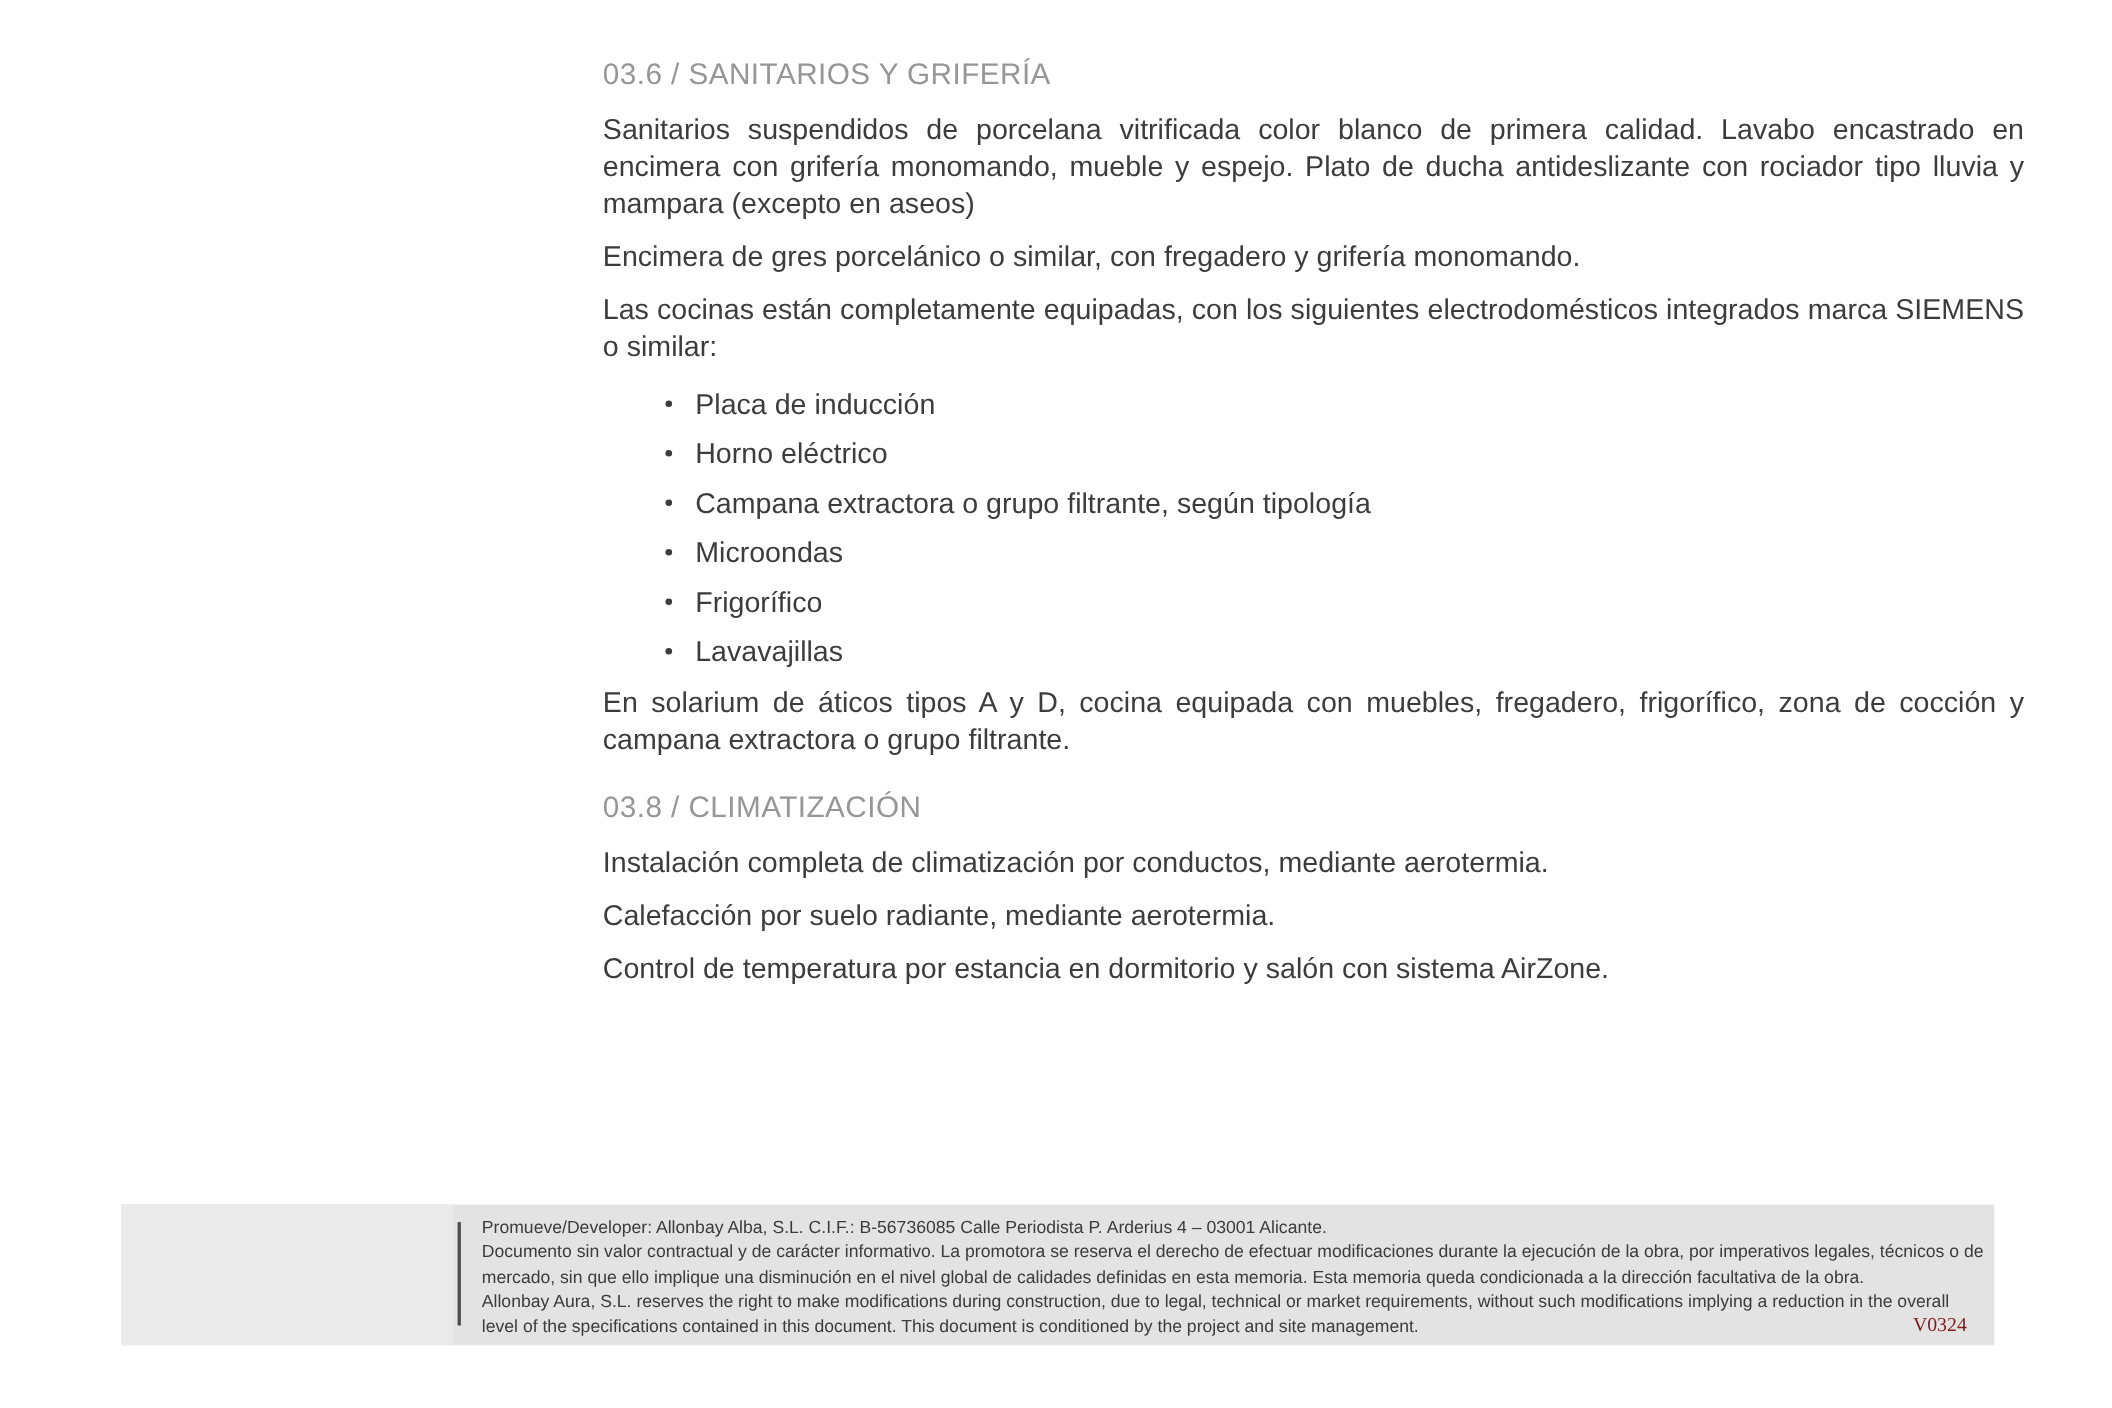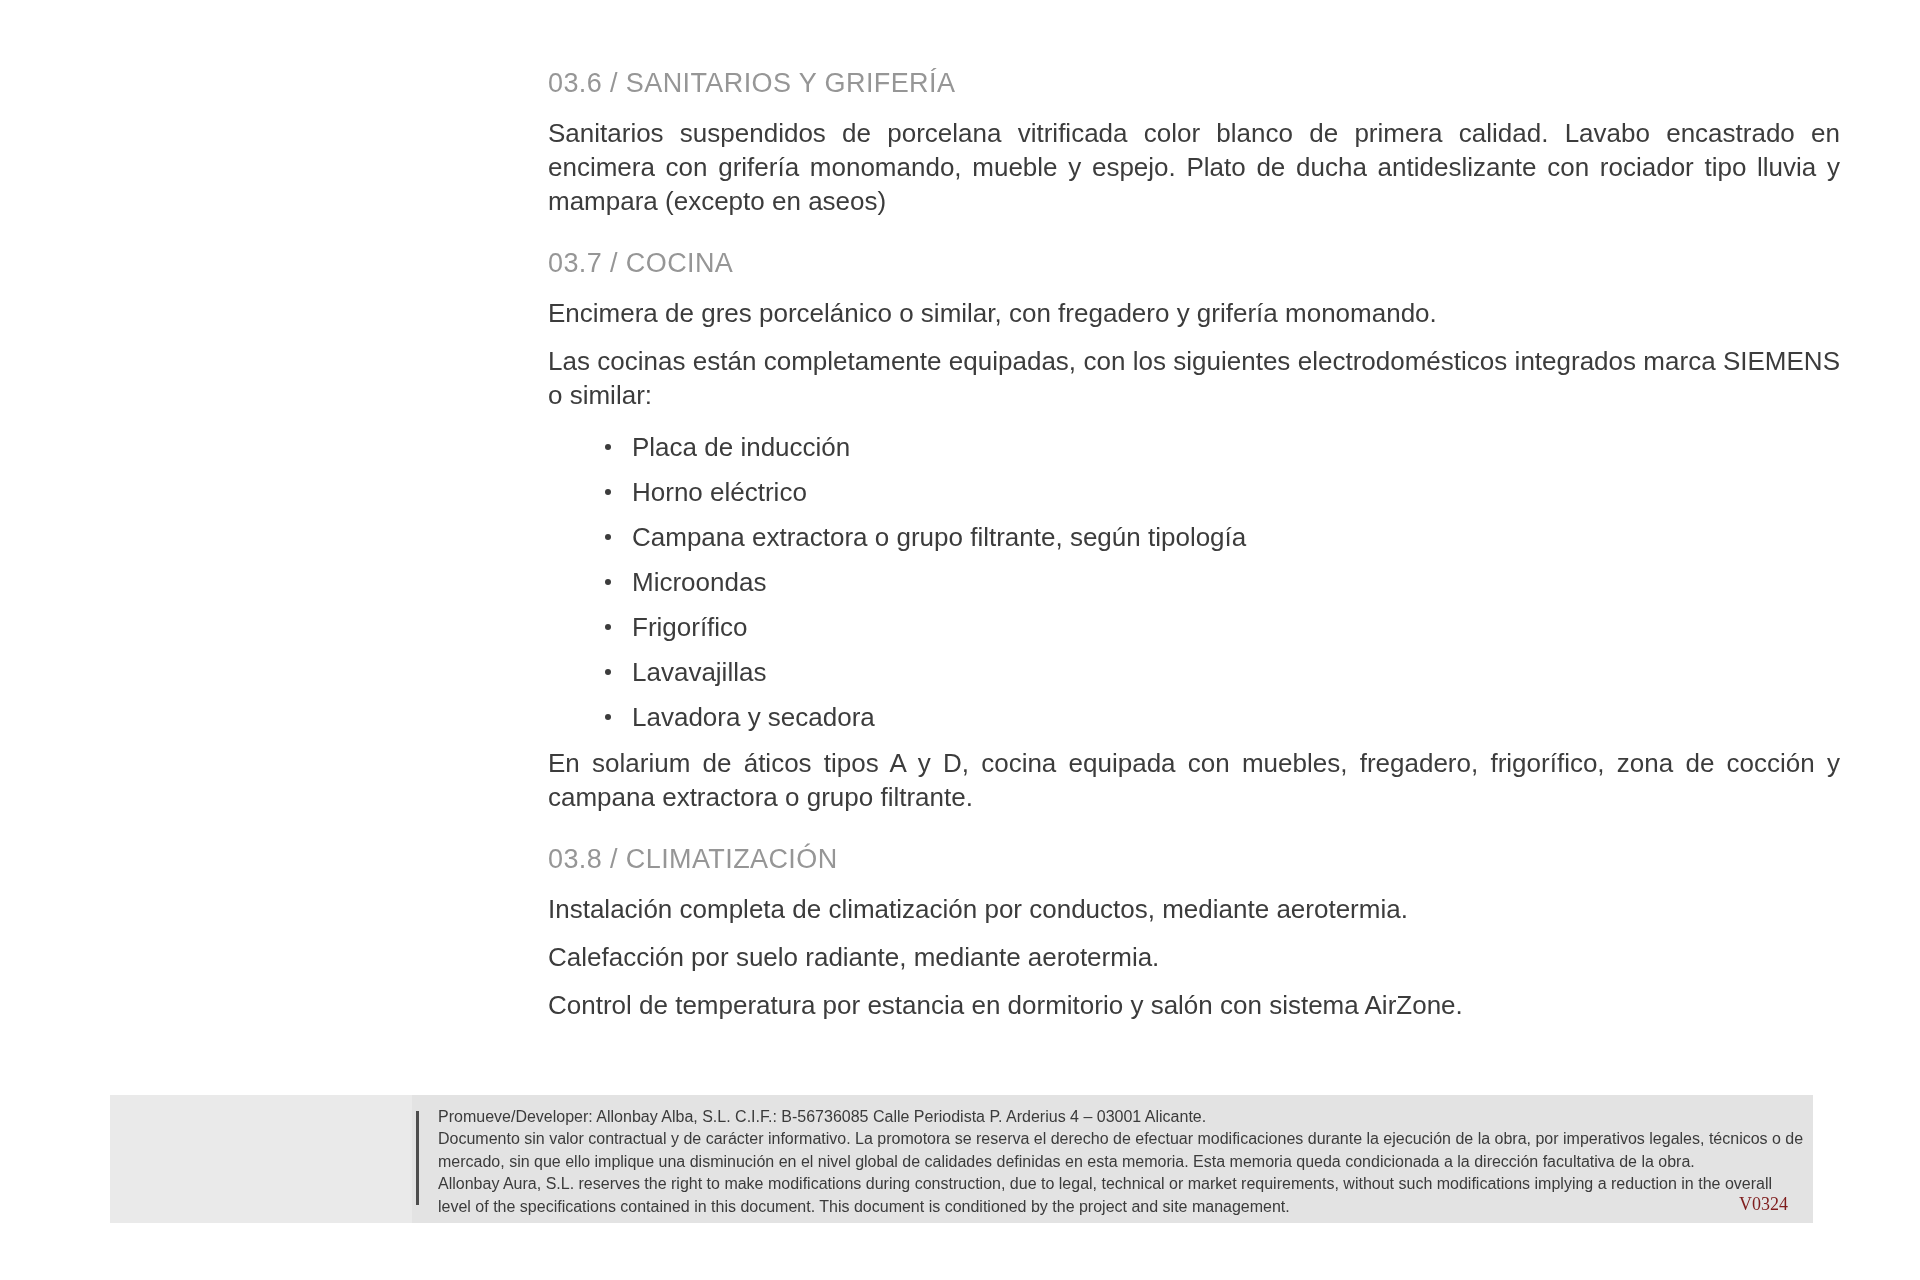--- a/index.html
+++ b/index.html
@@ -22,21 +22,21 @@
   }
   .section-heading {
     font-size:27px;
     font-weight:400;
     color:#969696;
     letter-spacing:0.4px;
     text-align:left;
     margin:28px 0 16px 0;
     line-height:34px;
   }
-  .section-heading.first { margin-top:16px; }
+  .section-heading.first { margin-top:0; }
   .content p { margin:0 0 14px 0; }
   .appliance-list {
     list-style:none;
     margin:18px 0 12px 0;
     padding-left:57px;
     text-align:left;
   }
   .appliance-list li {
     display:flex;
     align-items:flex-start;
@@ -90,21 +90,20 @@
 </head>
 <body>
 
 <div class="page">
 
   <div class="content">
 
     <h2 class="section-heading first">03.6 / SANITARIOS Y GRIFERÍA</h2>
     <p>Sanitarios suspendidos de porcelana vitrificada color blanco de primera calidad. Lavabo encastrado en encimera con grifería monomando, mueble y espejo. Plato de ducha antideslizante con rociador tipo lluvia y mampara (excepto en aseos)</p>
 
-    <h2 class="section-heading">03.7 / COCINA</h2>
     <p>Encimera de gres porcelánico o similar, con fregadero y grifería monomando.</p>
     <p>Las cocinas están completamente equipadas, con los siguientes electrodomésticos integrados marca SIEMENS o similar:</p>
 
     <ul class="appliance-list">
       <li>
         <span class="bullet-dot"></span>
         <span>Placa de inducción</span>
       </li>
       <li>
         <span class="bullet-dot"></span>
@@ -119,24 +118,20 @@
         <span>Microondas</span>
       </li>
       <li>
         <span class="bullet-dot"></span>
         <span>Frigorífico</span>
       </li>
       <li>
         <span class="bullet-dot"></span>
         <span>Lavavajillas</span>
       </li>
-      <li>
-        <span class="bullet-dot"></span>
-        <span>Lavadora y secadora</span>
-      </li>
     </ul>
 
     <p>En solarium de áticos tipos A y D, cocina equipada con muebles, fregadero, frigorífico, zona de cocción y campana extractora o grupo filtrante.</p>
 
     <h2 class="section-heading">03.8 / CLIMATIZACIÓN</h2>
     <p>Instalación completa de climatización por conductos, mediante aerotermia.</p>
     <p>Calefacción por suelo radiante, mediante aerotermia.</p>
     <p>Control de temperatura por estancia en dormitorio y salón con sistema AirZone.</p>
 
   </div>

